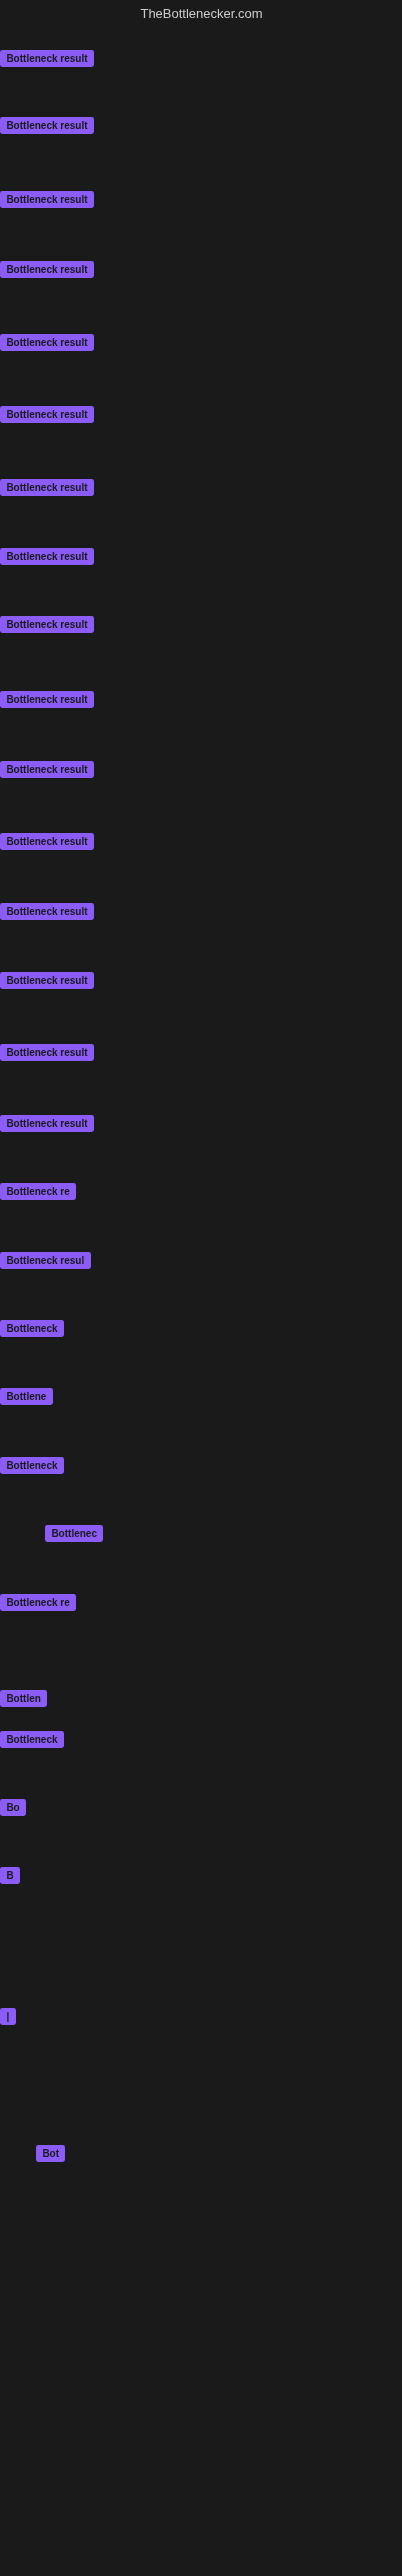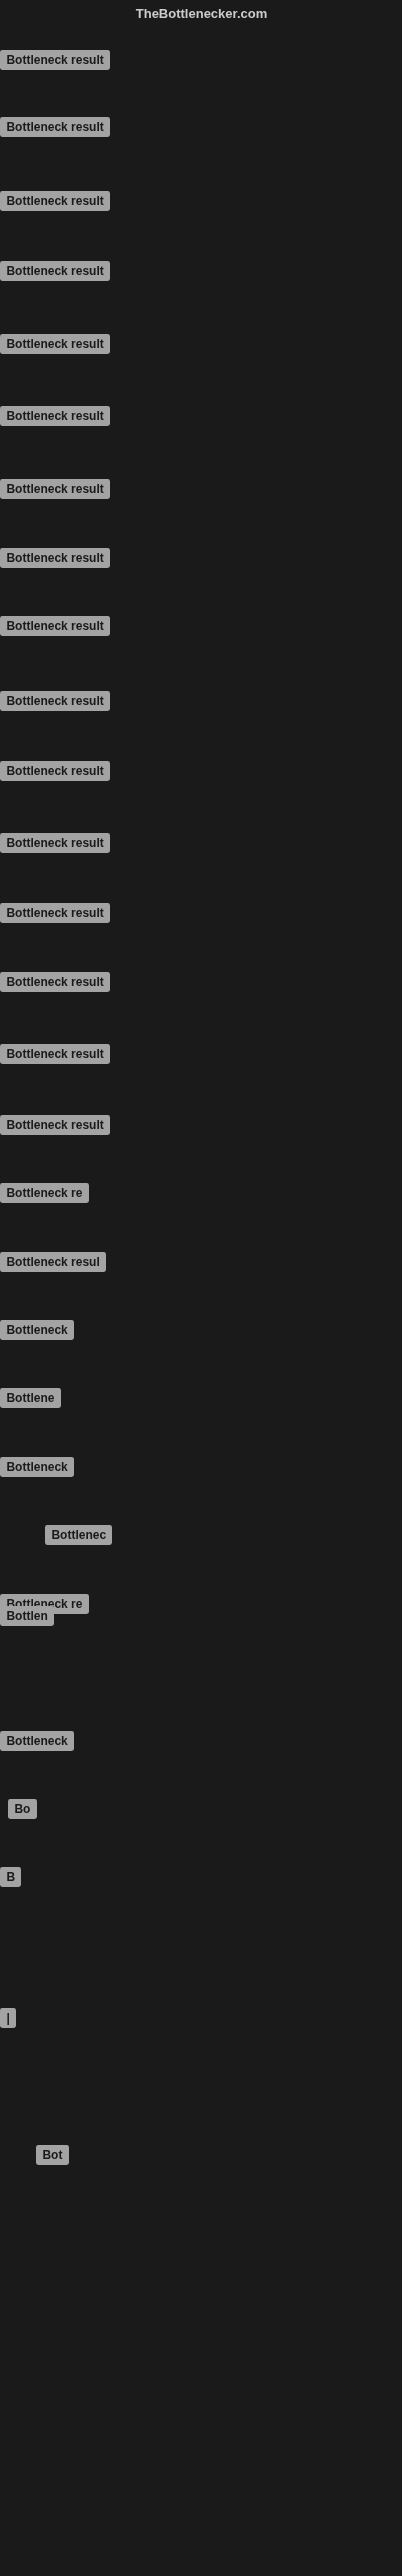--- a/index.html
+++ b/index.html
@@ -12,30 +12,30 @@
       min-height: 2576px;
       background-color: #1a1a1a;
       font-family: Arial, sans-serif;
       position: relative;
     }
     .site-title {
       text-align: center;
       color: #cccccc;
       font-size: 13px;
       padding: 6.4px 0;
-      font-weight: bold;
+      font-weight: normal;
     }
     .bottleneck-item {
       position: absolute;
       left: 0;
     }
     .bottleneck-badge {
-      background-color: #a3a3a3;
+      background-color: #8b5cf6;
       color: #1a1a1a;
-      font-size: 12px;
+      font-size: 10px;
       font-weight: bold;
       padding: 3.2px 6.4px;
       border-radius: 2.4px;
       white-space: nowrap;
       overflow: hidden;
       display: inline-block;
     }
   </style>
 </head>
 <body>
@@ -59,20 +59,20 @@
     <div class="bottleneck-item" style="top: 944px; left: 0px;"><span class="bottleneck-badge" style="max-width: 129px; overflow: hidden;">Bottleneck result</span></div>
     <div class="bottleneck-item" style="top: 1016px; left: 0px;"><span class="bottleneck-badge" style="max-width: 129px; overflow: hidden;">Bottleneck result</span></div>
     <div class="bottleneck-item" style="top: 1087px; left: 0px;"><span class="bottleneck-badge" style="max-width: 113px; overflow: hidden;">Bottleneck result</span></div>
     <div class="bottleneck-item" style="top: 1155px; left: 0px;"><span class="bottleneck-badge" style="max-width: 97px; overflow: hidden;">Bottleneck re</span></div>
     <div class="bottleneck-item" style="top: 1224px; left: 0px;"><span class="bottleneck-badge" style="max-width: 109px; overflow: hidden;">Bottleneck resul</span></div>
     <div class="bottleneck-item" style="top: 1292px; left: 0px;"><span class="bottleneck-badge" style="max-width: 89px; overflow: hidden;">Bottleneck</span></div>
     <div class="bottleneck-item" style="top: 1360px; left: 0px;"><span class="bottleneck-badge" style="max-width: 76px; overflow: hidden;">Bottlene</span></div>
     <div class="bottleneck-item" style="top: 1429px; left: 0px;"><span class="bottleneck-badge" style="max-width: 89px; overflow: hidden;">Bottleneck</span></div>
     <div class="bottleneck-item" style="top: 1497px; left: 0px; margin-left: 45px;"><span class="bottleneck-badge" style="max-width: 81px; overflow: hidden;">Bottlenec</span></div>
     <div class="bottleneck-item" style="top: 1566px; left: 0px;"><span class="bottleneck-badge" style="max-width: 97px; overflow: hidden;">Bottleneck re</span></div>
-    <div class="bottleneck-item" style="top: 1578px; left: 0px;"><span class="bottleneck-badge" style="max-width: 71px; overflow: hidden;">Bottlen</span></div>
+    <div class="bottleneck-item" style="top: 1662px; left: 0px;"><span class="bottleneck-badge" style="max-width: 71px; overflow: hidden;">Bottlen</span></div>
     <div class="bottleneck-item" style="top: 1703px; left: 0px;"><span class="bottleneck-badge" style="max-width: 89px; overflow: hidden;">Bottleneck</span></div>
-    <div class="bottleneck-item" style="top: 1771px; left: 8px;"><span class="bottleneck-badge" style="max-width: 42px; overflow: hidden;">Bo</span></div>
+    <div class="bottleneck-item" style="top: 1771px; left: 0px;"><span class="bottleneck-badge" style="max-width: 42px; overflow: hidden;">Bo</span></div>
     <div class="bottleneck-item" style="top: 1839px; left: 0px;"><span class="bottleneck-badge" style="max-width: 31px; overflow: hidden;">B</span></div>
     <div class="bottleneck-item" style="top: 1980px; left: 0px;"><span class="bottleneck-badge" style="max-width: 24px; overflow: hidden;">|</span></div>
     <div class="bottleneck-item" style="top: 2117px; left: 0px; margin-left: 36px;"><span class="bottleneck-badge" style="max-width: 45px; overflow: hidden;">Bot</span></div>
   </div>
 
 
 </body></html>

